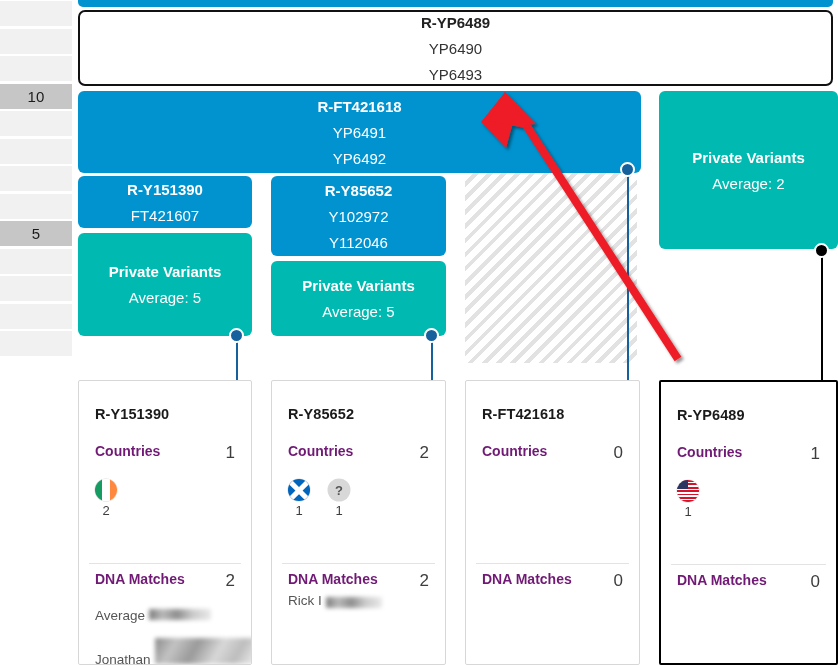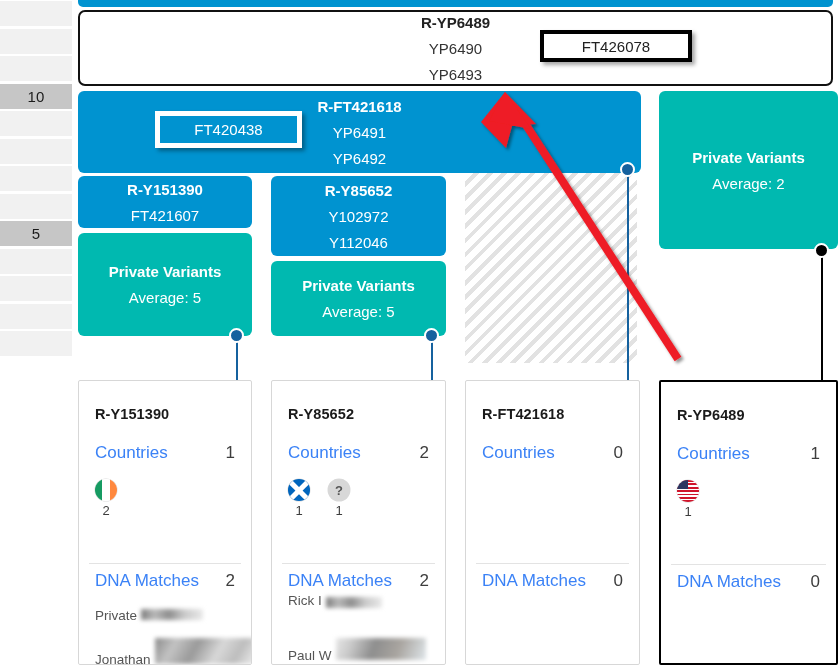--- a/index.html
+++ b/index.html
@@ -80,21 +80,21 @@
     background:#fff;border:1px solid #d7d7d7;border-radius:2px;
     overflow:hidden;
   }
   .card.emph{border:2.5px solid #000;}
   .card-title{
     position:absolute;left:16px;top:25px;
     font-size:14.5px;font-weight:bold;color:#1a1a1a;letter-spacing:.1px;
   }
   .row-label{
     position:absolute;left:16px;
-    font-size:17px;color:#3b82f6;font-weight:normal;
+    font-size:14px;color:#701a75;font-weight:bold;
   }
   .row-value{
     position:absolute;right:16px;
     font-size:17px;color:#3d3d3d;
   }
   .divider{position:absolute;left:10px;right:10px;height:1px;background:#e3e3e3;}
 
   .flagwrap{position:absolute;display:flex;gap:18px;}
   .flagcell{display:flex;flex-direction:column;align-items:center;gap:2px;}
   .flag{width:22px;height:22px;border-radius:50%;overflow:hidden;position:relative;
@@ -170,35 +170,29 @@
 
   <div class="rootbox" style="left:78px;top:10px;width:755px;height:76px;">
     <div class="textstack">
       <div class="ln head">R-YP6489</div>
       <div class="ln sub">YP6490</div>
       <div class="ln sub">YP6493</div>
     </div>
   </div>
 
 
-  <div class="callout dark" style="left:540px;top:30px;width:152px;height:32px;">
-    <span>FT426078</span>
-  </div>
 
   <div class="box blue" style="left:78px;top:91px;width:563px;height:82px;">
     <div class="textstack">
       <div class="ln head">R-FT421618</div>
       <div class="ln sub">YP6491</div>
       <div class="ln sub">YP6492</div>
     </div>
   </div>
 
-  <div class="callout light" style="left:155px;top:111px;width:147px;height:37px;">
-    <span>FT420438</span>
-  </div>
 
   <div class="box teal" style="left:659px;top:91px;width:179px;height:158px;">
     <div class="textstack">
       <div class="ln head">Private Variants</div>
       <div class="ln sub">Average: 2</div>
     </div>
   </div>
 
   <div class="box blue" style="left:78px;top:176px;width:174px;height:52px;">
     <div class="textstack">
@@ -250,21 +244,21 @@
     <div class="flagwrap" style="left:16px;top:98px;">
       <div class="flagcell">
         <span class="flag flag-ie"></span>
         <span class="flag-count">2</span>
       </div>
     </div>
     <div class="divider" style="top:182px;"></div>
     <div class="row-label" style="top:190px;">DNA Matches</div>
     <div class="row-value" style="top:190px;">2</div>
     <div class="match-line" style="top:227px;">
-      <span>Private</span>
+      <span>Average</span>
       <span class="blurname w1"></span>
     </div>
     <div class="match-line" style="top:257px;">
       <span>Jonathan</span>
       <span class="blurname w2"></span>
     </div>
   </div>
 
   <div class="card" style="left:271px;top:380px;width:175px;height:285px;">
     <div class="card-title">R-Y85652</div>
@@ -280,24 +274,20 @@
         <span class="flag-count">1</span>
       </div>
     </div>
     <div class="divider" style="top:182px;"></div>
     <div class="row-label" style="top:190px;">DNA Matches</div>
     <div class="row-value" style="top:190px;">2</div>
     <div class="match-line" style="top:212px;align-items:flex-end;">
       <span>Rick I</span>
       <span class="blurname w3"></span>
     </div>
-    <div class="match-line" style="top:257px;">
-      <span>Paul W</span>
-      <span class="blurname w4"></span>
-    </div>
   </div>
 
   <div class="card" style="left:465px;top:380px;width:175px;height:285px;">
     <div class="card-title">R-FT421618</div>
     <div class="row-label" style="top:62px;">Countries</div>
     <div class="row-value" style="top:62px;">0</div>
     <div class="divider" style="top:182px;"></div>
     <div class="row-label" style="top:190px;">DNA Matches</div>
     <div class="row-value" style="top:190px;">0</div>
   </div>

